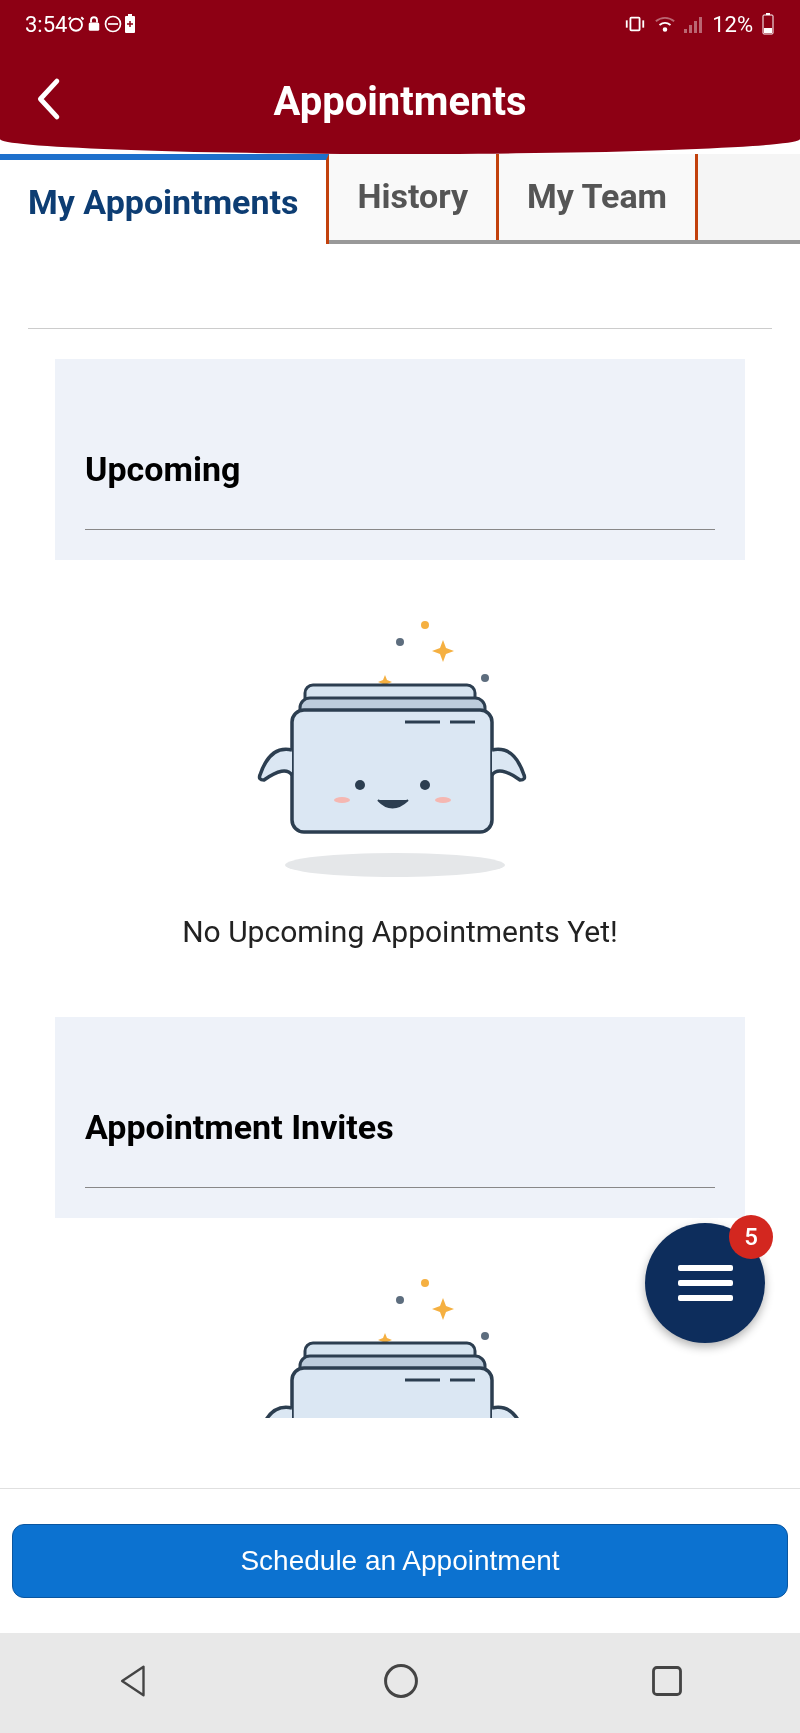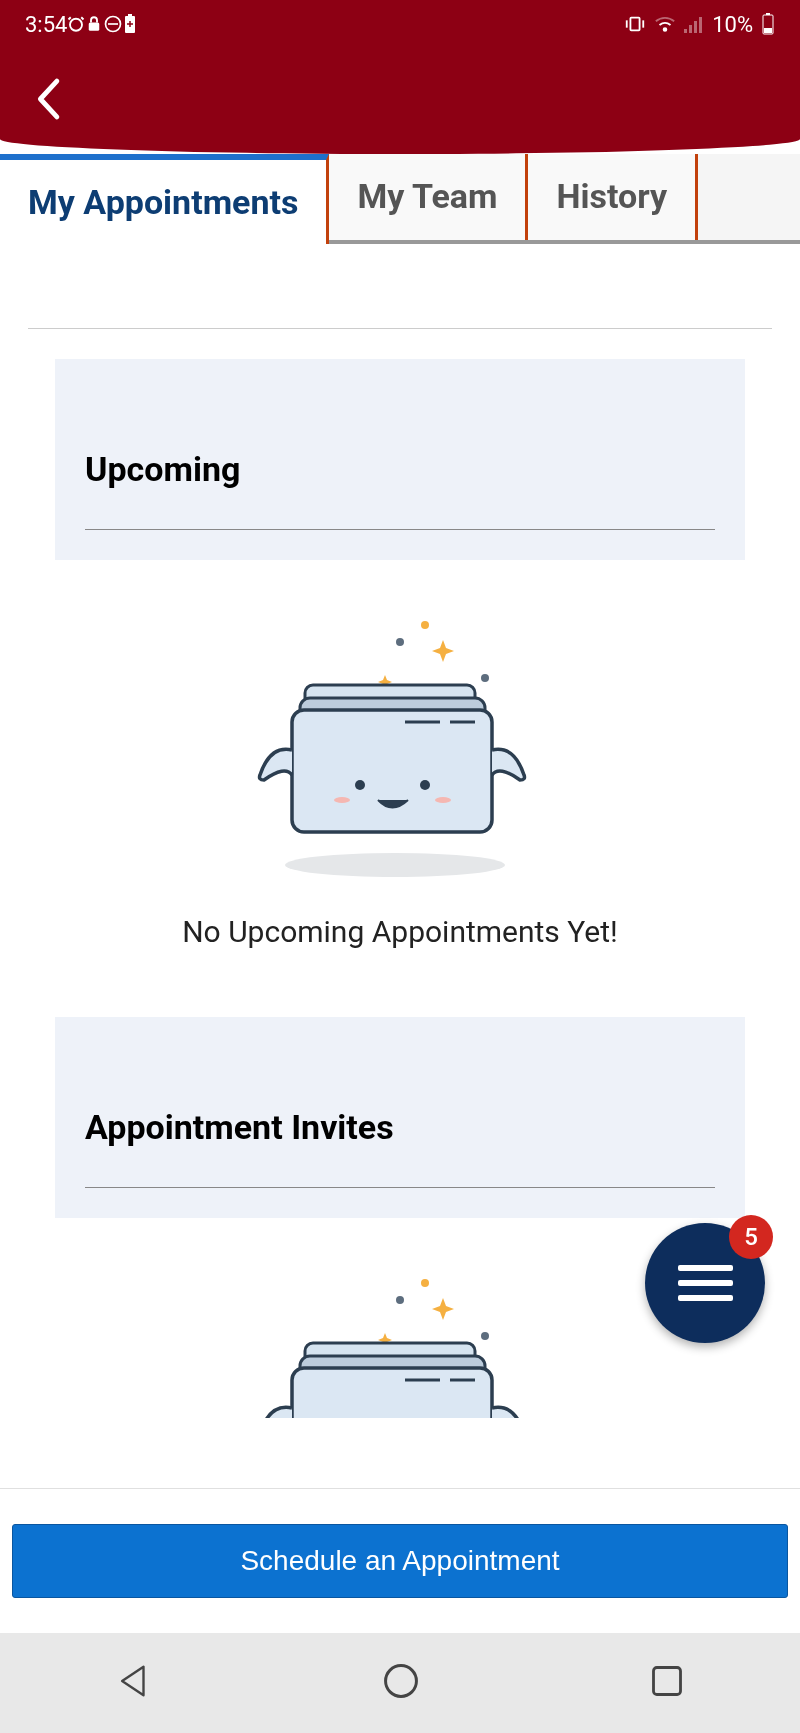--- a/index.html
+++ b/index.html
@@ -158,21 +158,21 @@
       border-top: 1px solid #e0e0e0;
     }
     .schedule-btn {
       width: 100%;
       background: #0c72d0;
       color: #fff;
       border: 1px solid #0a56a0;
       padding: 20px;
       font-size: 28px;
       font-weight: 400;
-      border-radius: 3px;
+      border-radius: 12px;
       cursor: pointer;
     }
     .nav-bar {
       position: absolute;
       bottom: 0;
       left: 0;
       right: 0;
       height: 100px;
       background: #e8e8e8;
       display: flex;
@@ -232,43 +232,44 @@
         </svg>
     </span>
     <span class="icon-small">
       <svg width="20" height="18" viewBox="0 0 20 18" fill="#fff">
           <rect x="0" y="14" width="3" height="4" opacity="0.4"></rect>
           <rect x="5" y="10" width="3" height="8" opacity="0.4"></rect>
           <rect x="10" y="6" width="3" height="12" opacity="0.4"></rect>
           <rect x="15" y="2" width="3" height="16" opacity="0.4"></rect>
         </svg>
     </span>
-    <span>10%</span>
+    <span>12%</span>
     <span class="icon-small">
       <svg width="14" height="22" viewBox="0 0 12 22">
           <rect x="1" y="2" width="10" height="19" rx="1" fill="none" stroke="#fff" stroke-width="1"></rect>
           <rect x="4" y="0" width="4" height="2" fill="#fff"></rect>
           <rect x="2" y="15" width="8" height="5" fill="#fff"></rect>
         </svg>
     </span>
   </div>
 </div>
 
 <div class="header">
   <div class="back-btn">
     <svg width="30" height="44" viewBox="0 0 20 32" fill="none" stroke="#fff" stroke-width="3.5" stroke-linecap="round" stroke-linejoin="round">
         <polyline points="15,3 3,16 15,29"></polyline>
       </svg>
   </div>
+  <div class="header-title">Appointments</div>
 </div>
 
 <div class="tabs">
   <div class="tab active">My Appointments</div>
+  <div class="tab">History</div>
   <div class="tab">My Team</div>
-  <div class="tab">History</div>
 </div>
 
 <div class="content">
   <div class="spacer"></div>
 
   <div class="section-card">
     <div class="section-title">Upcoming</div>
   </div>
 
   <div class="empty-illustration">

